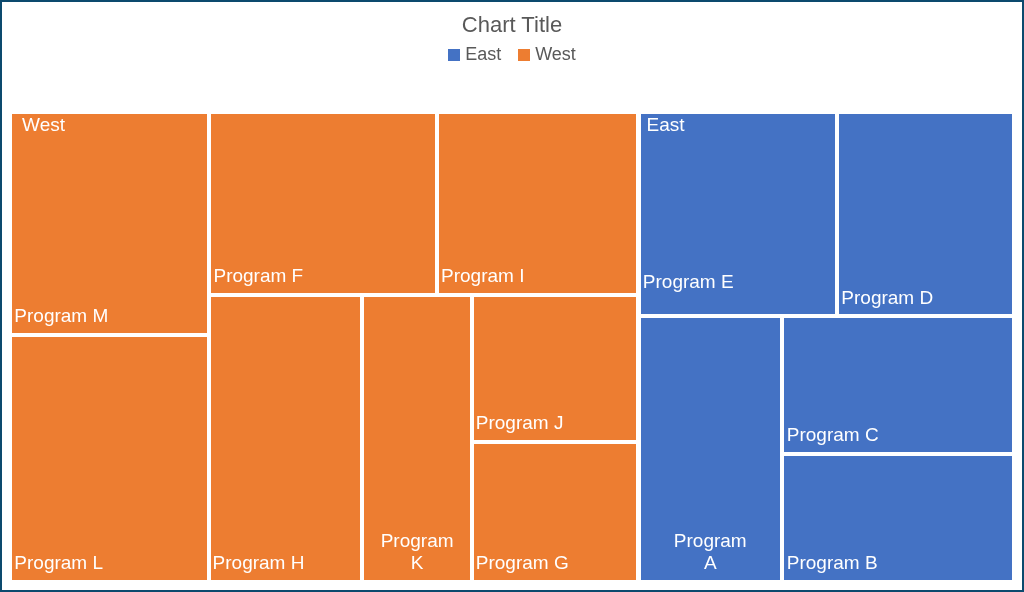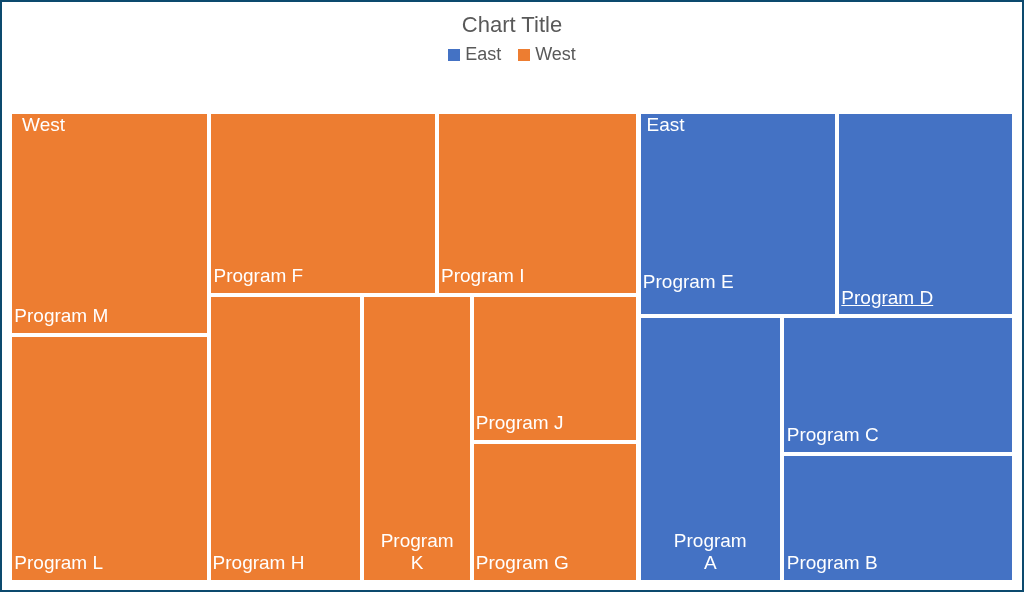--- a/index.html
+++ b/index.html
@@ -109,21 +109,21 @@
       <div class="tile" style="left: 46%; top: 70.2%; width: 16.6%; height: 29.8%; background: rgb(237, 125, 49);">
         <div class="tlabel" style="left: 1.2%; bottom: 6px; top: auto; position: absolute;">Program G</div>
       </div>
       <div class="tile" style="left: 46%; top: 38.9%; width: 16.6%; height: 31.3%; background: rgb(237, 125, 49);">
         <div class="tlabel" style="left: 1.2%; bottom: 6px; top: auto; position: absolute;">Program J</div>
       </div>
       <div class="tile" style="left: 62.6%; top: 0%; width: 19.8%; height: 43.5%; background: rgb(68, 114, 196);">
         <div class="tlabel" style="left: 1.2%; bottom: 22px; top: auto; position: absolute;">Program E</div>
       </div>
       <div class="tile" style="left: 82.4%; top: 0%; width: 17.6%; height: 43.5%; background: rgb(68, 114, 196);">
-        <div class="tlabel" style="left: 1.2%; bottom: 6px; top: auto; position: absolute; text-decoration: underline;">Program D</div>
+        <div class="tlabel" style="left: 1.2%; bottom: 6px; top: auto; position: absolute;">Program D</div>
       </div>
       <div class="tile" style="left: 62.6%; top: 43.5%; width: 14.3%; height: 56.5%; background: rgb(68, 114, 196);">
         <div class="tlabel" style="text-align: center; inset: auto 0px 6px; position: absolute;">Program
 A</div>
       </div>
       <div class="tile" style="left: 76.9%; top: 43.5%; width: 23.1%; height: 29.2%; background: rgb(68, 114, 196);">
         <div class="tlabel" style="left: 1.2%; bottom: 6px; top: auto; position: absolute;">Program C</div>
       </div>
       <div class="tile" style="left: 76.9%; top: 72.7%; width: 23.1%; height: 27.3%; background: rgb(68, 114, 196); text-align: right;">
         <div class="tlabel" style="left: 1.2%; bottom: 6px; top: auto; position: absolute;">Program B</div>

